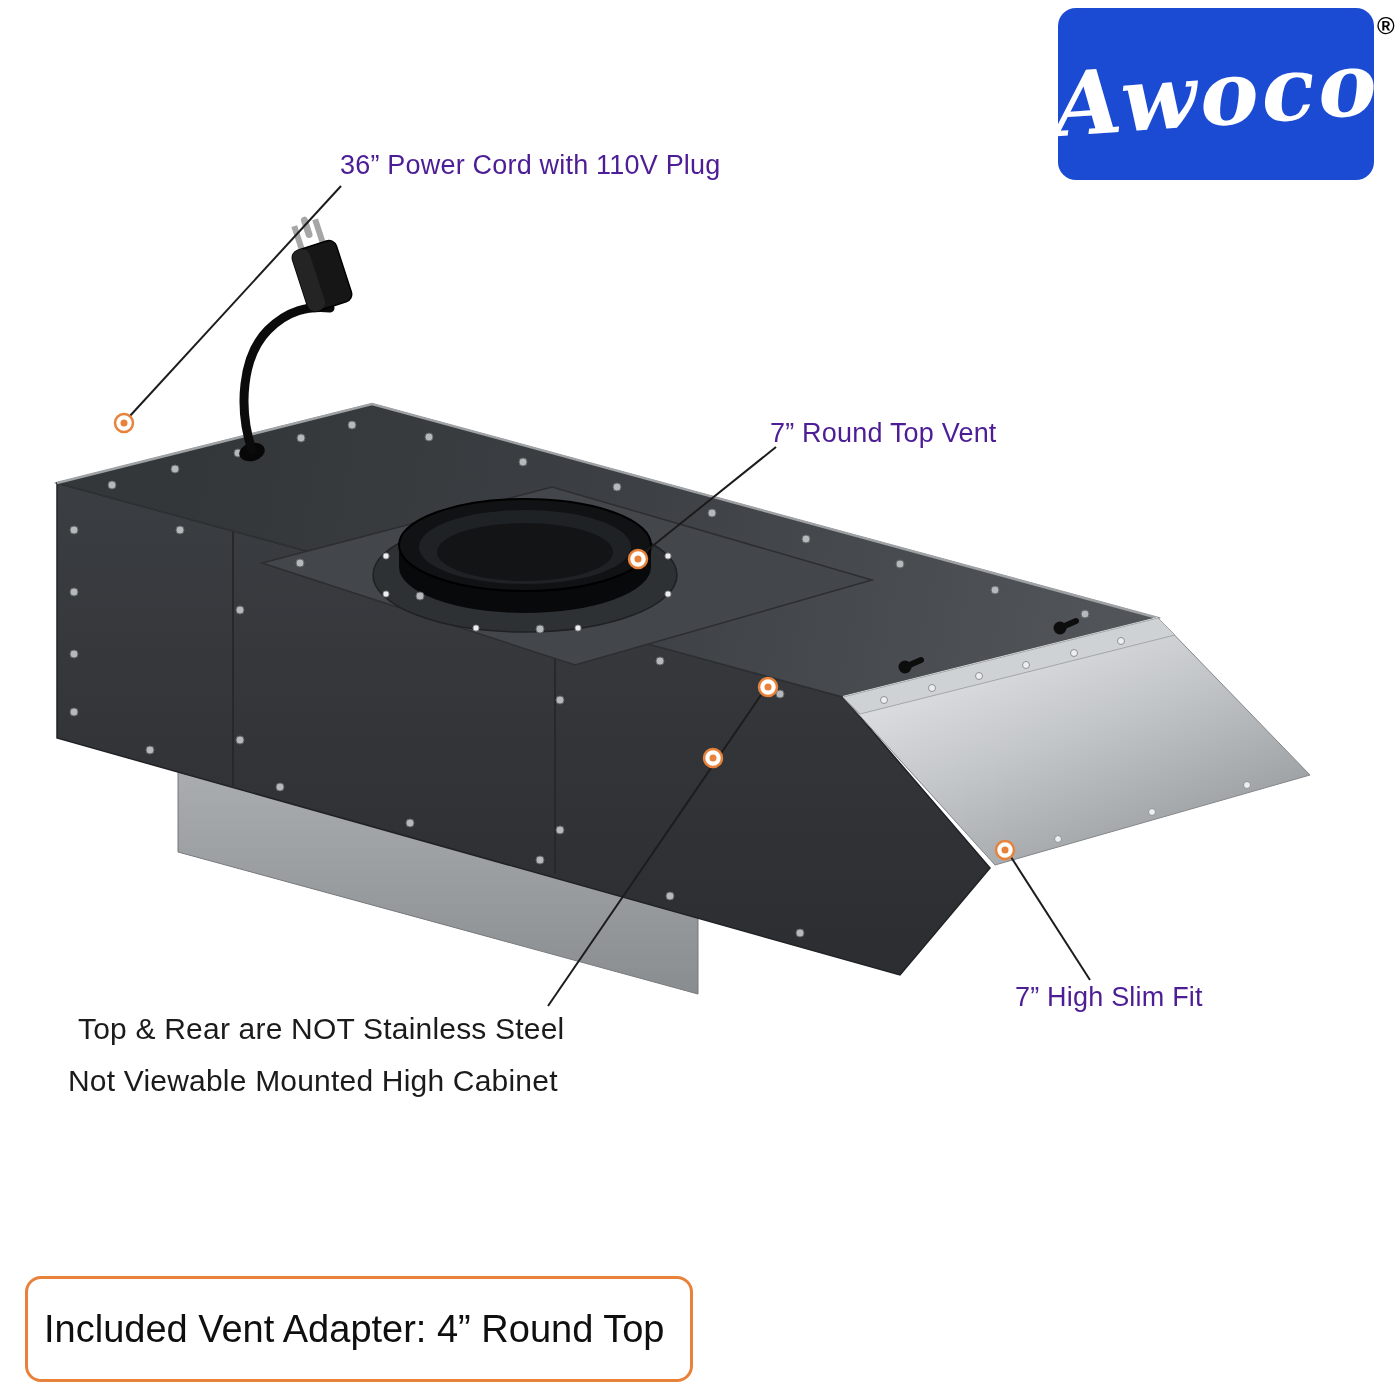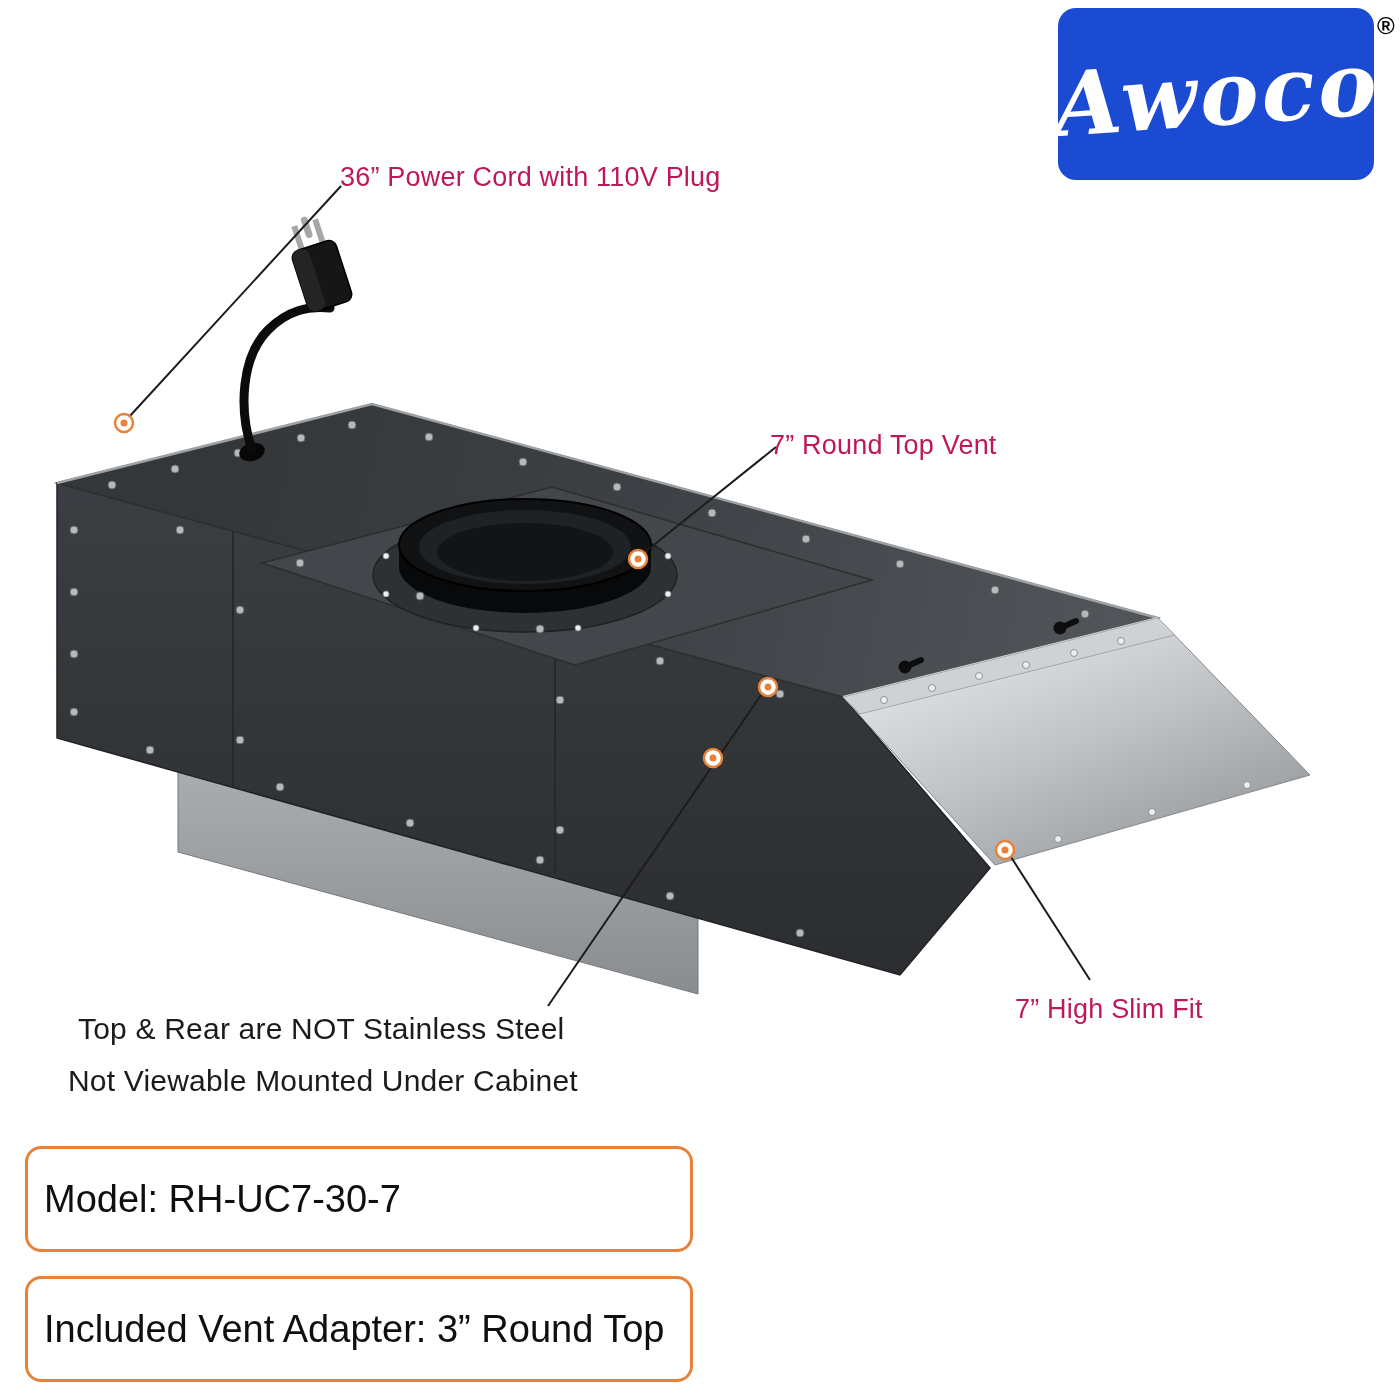--- a/index.html
+++ b/index.html
@@ -1,20 +1,20 @@
 <!DOCTYPE html>
 <html><head>
 <meta charset="utf-8">
 <style>
   html,body{margin:0;padding:0;background:#ffffff;}
   body{width:1400px;height:1400px;position:relative;font-family:"Liberation Sans",sans-serif;overflow:hidden;}
   .canvas{position:absolute;left:0;top:0;width:1400px;height:1400px;}
   svg.illustration{position:absolute;left:0;top:0;}
 
-  .callout{position:absolute;font-size:27px;color:#be185d;white-space:nowrap;letter-spacing:0.2px;margin-top:12px;}
+  .callout{position:absolute;font-size:27px;color:#4c1d95;white-space:nowrap;letter-spacing:0.2px;}
   .note-line{position:absolute;font-size:30px;color:#1b1b1b;white-space:nowrap;letter-spacing:0.2px;}
 
   .logo-box{position:absolute;left:1058px;top:8px;width:316px;height:172px;background:#1B4BD2;
             border-radius:18px;display:flex;align-items:center;justify-content:center;}
   .logo-text{color:#ffffff;font-family:"DejaVu Serif",serif;font-style:italic;font-weight:bold;
              font-size:88px;letter-spacing:3px;transform:rotate(-4deg);}
   .reg-mark{position:absolute;left:1377px;top:12px;font-size:24px;color:#000;font-weight:bold;}
 
   .info-box{position:absolute;left:25px;width:668px;height:106px;border:3px solid #E8823A;
             border-radius:16px;background:#ffffff;display:flex;align-items:center;
@@ -174,27 +174,24 @@
     <g>
       <circle class="marker-ring" cx="1005" cy="850" r="9"></circle>
         <circle class="marker-dot" cx="1005" cy="850" r="3.5"></circle>
     </g>
   </svg>
 
   <div class="callout" style="left:340px;top:150px;">36” Power Cord with 110V Plug</div>
   <div class="callout" style="left:770px;top:418px;text-align:right;">7” Round Top Vent</div>
   <div class="callout" style="left:1015px;top:982px;text-align:right;">7” High Slim Fit</div>
   <div class="note-line" style="left:78px;top:1012px;">Top &amp; Rear are NOT Stainless Steel</div>
-  <div class="note-line" style="left:68px;top:1064px;">Not Viewable Mounted Under Cabinet</div>
+  <div class="note-line" style="left:68px;top:1064px;">Not Viewable Mounted High Cabinet</div>
 
   <div class="logo-box">
     <span class="logo-text">Awoco</span>
   </div>
   <span class="reg-mark">®</span>
 
-  <div class="info-box" id="model-box">
-    <span>Model: RH-UC7-30-7</span>
-  </div>
   <div class="info-box" id="adapter-box">
-    <span>Included Vent Adapter: 3” Round Top</span>
+    <span>Included Vent Adapter: 4” Round Top</span>
   </div>
 
 </div>
 
 </body></html>

